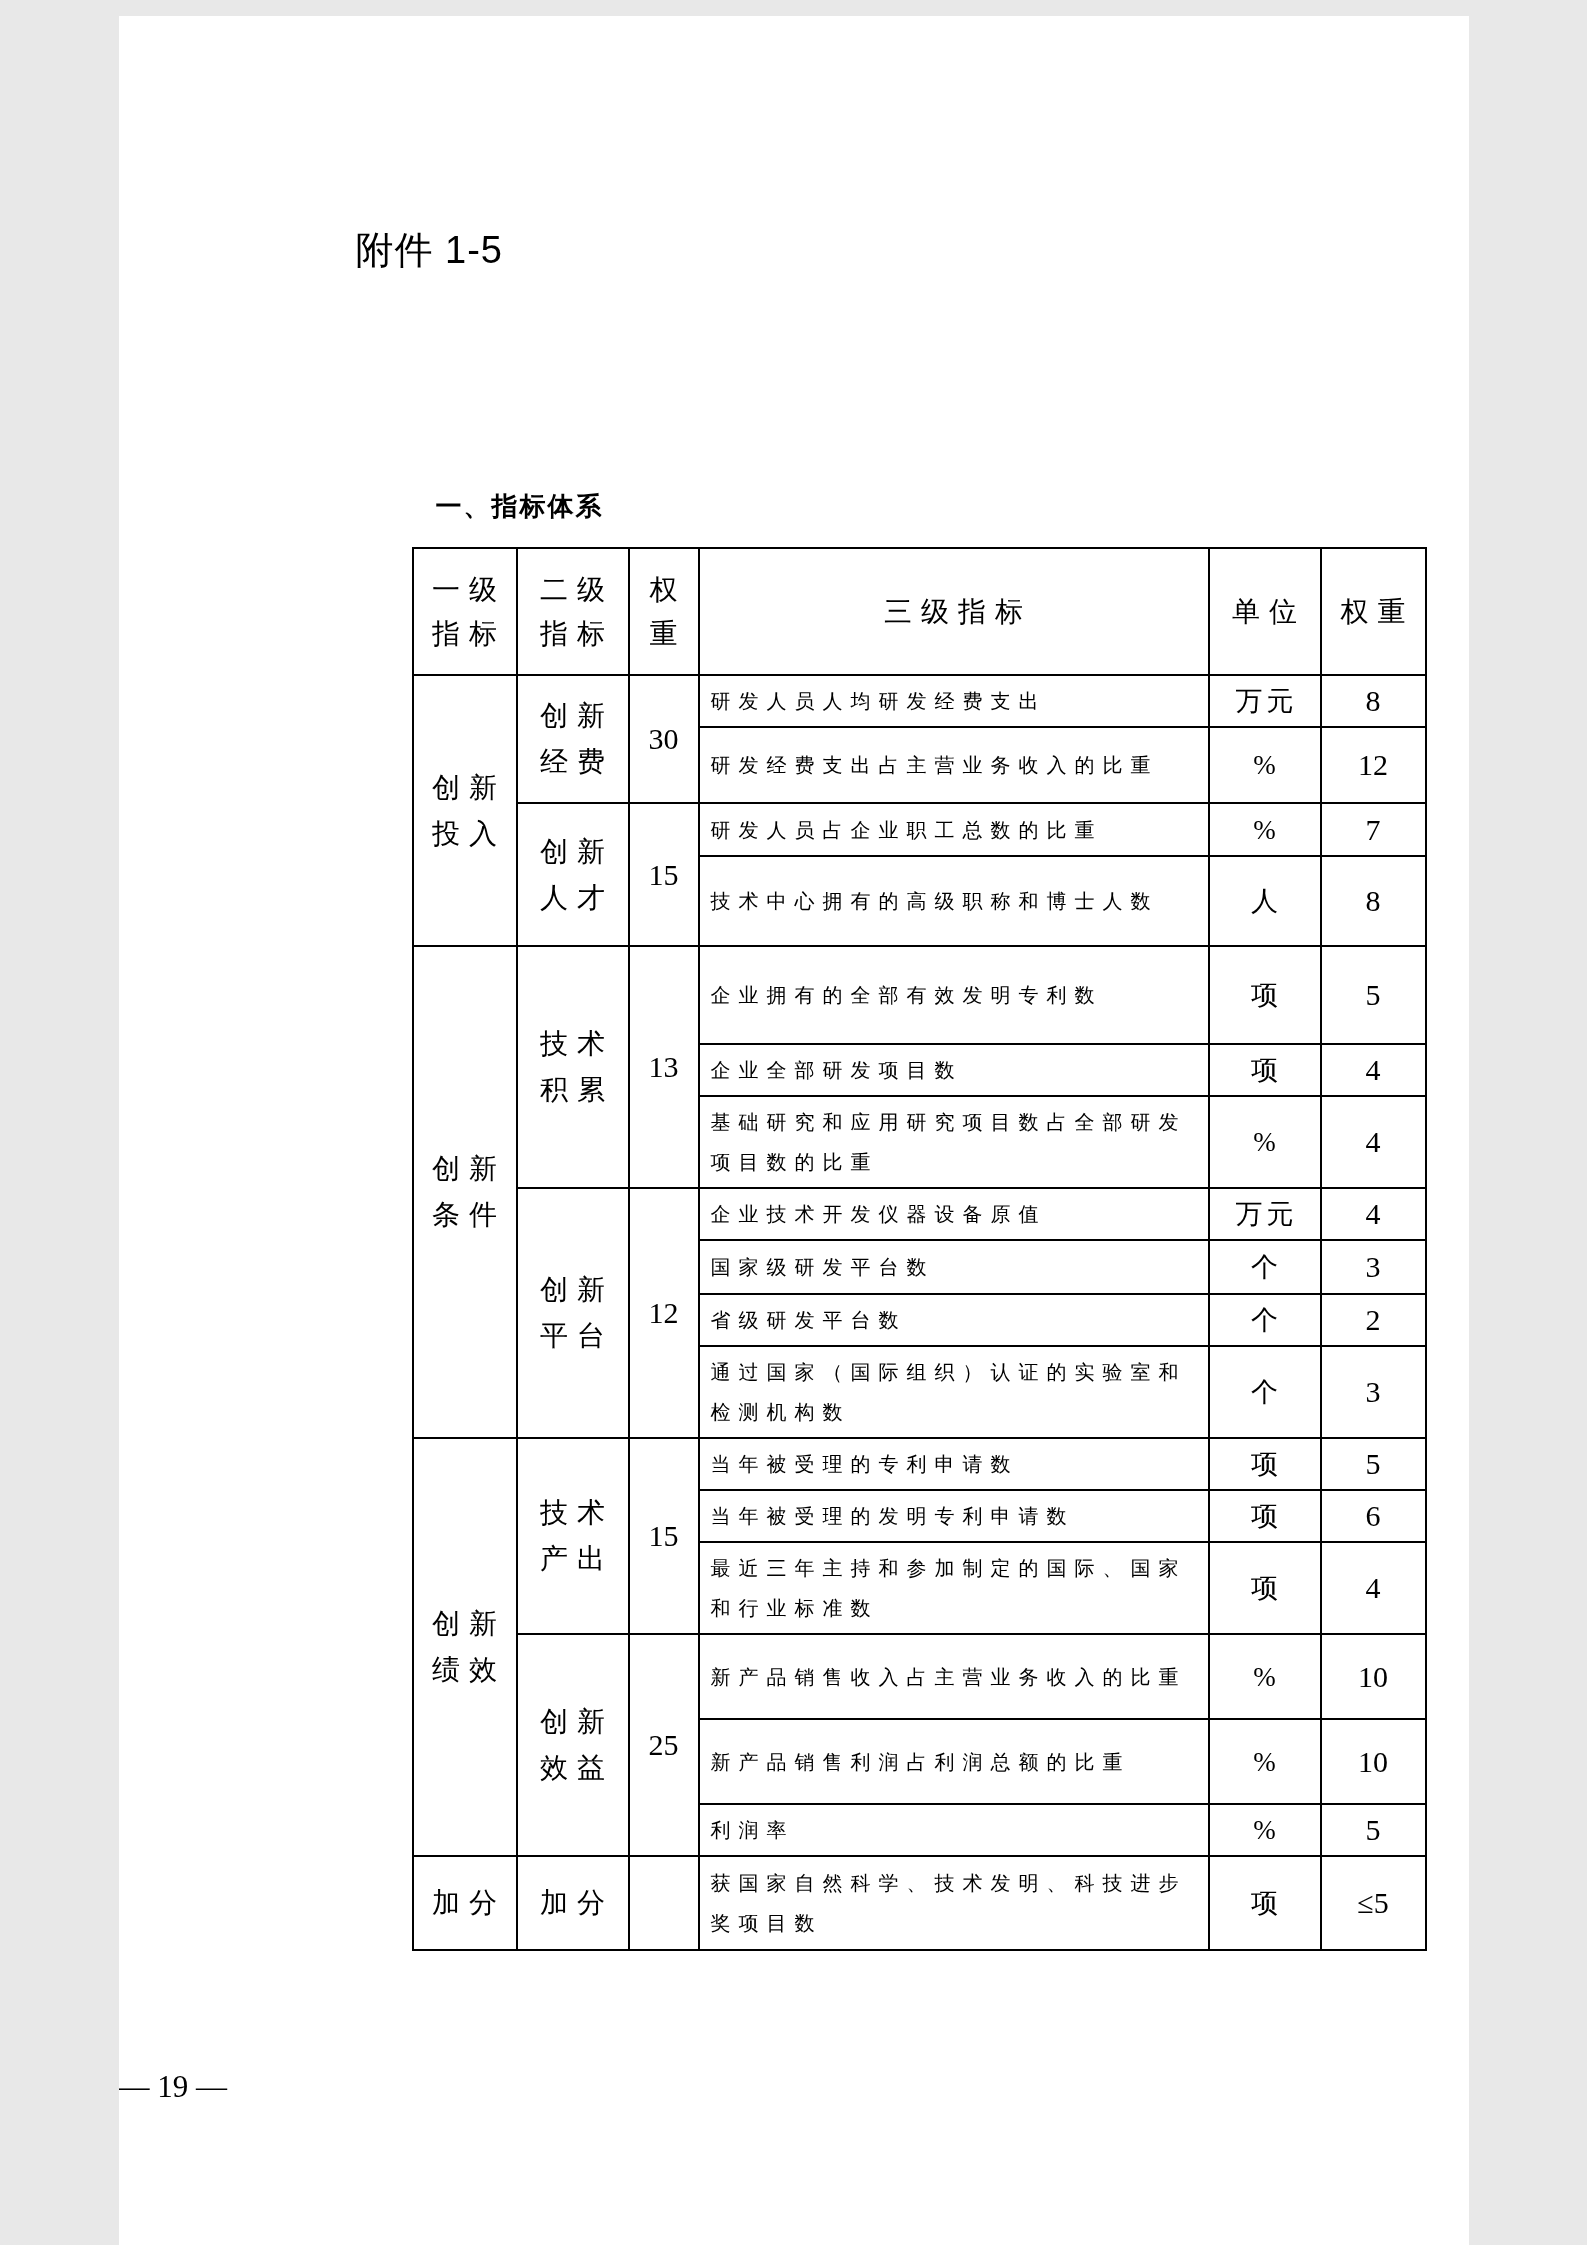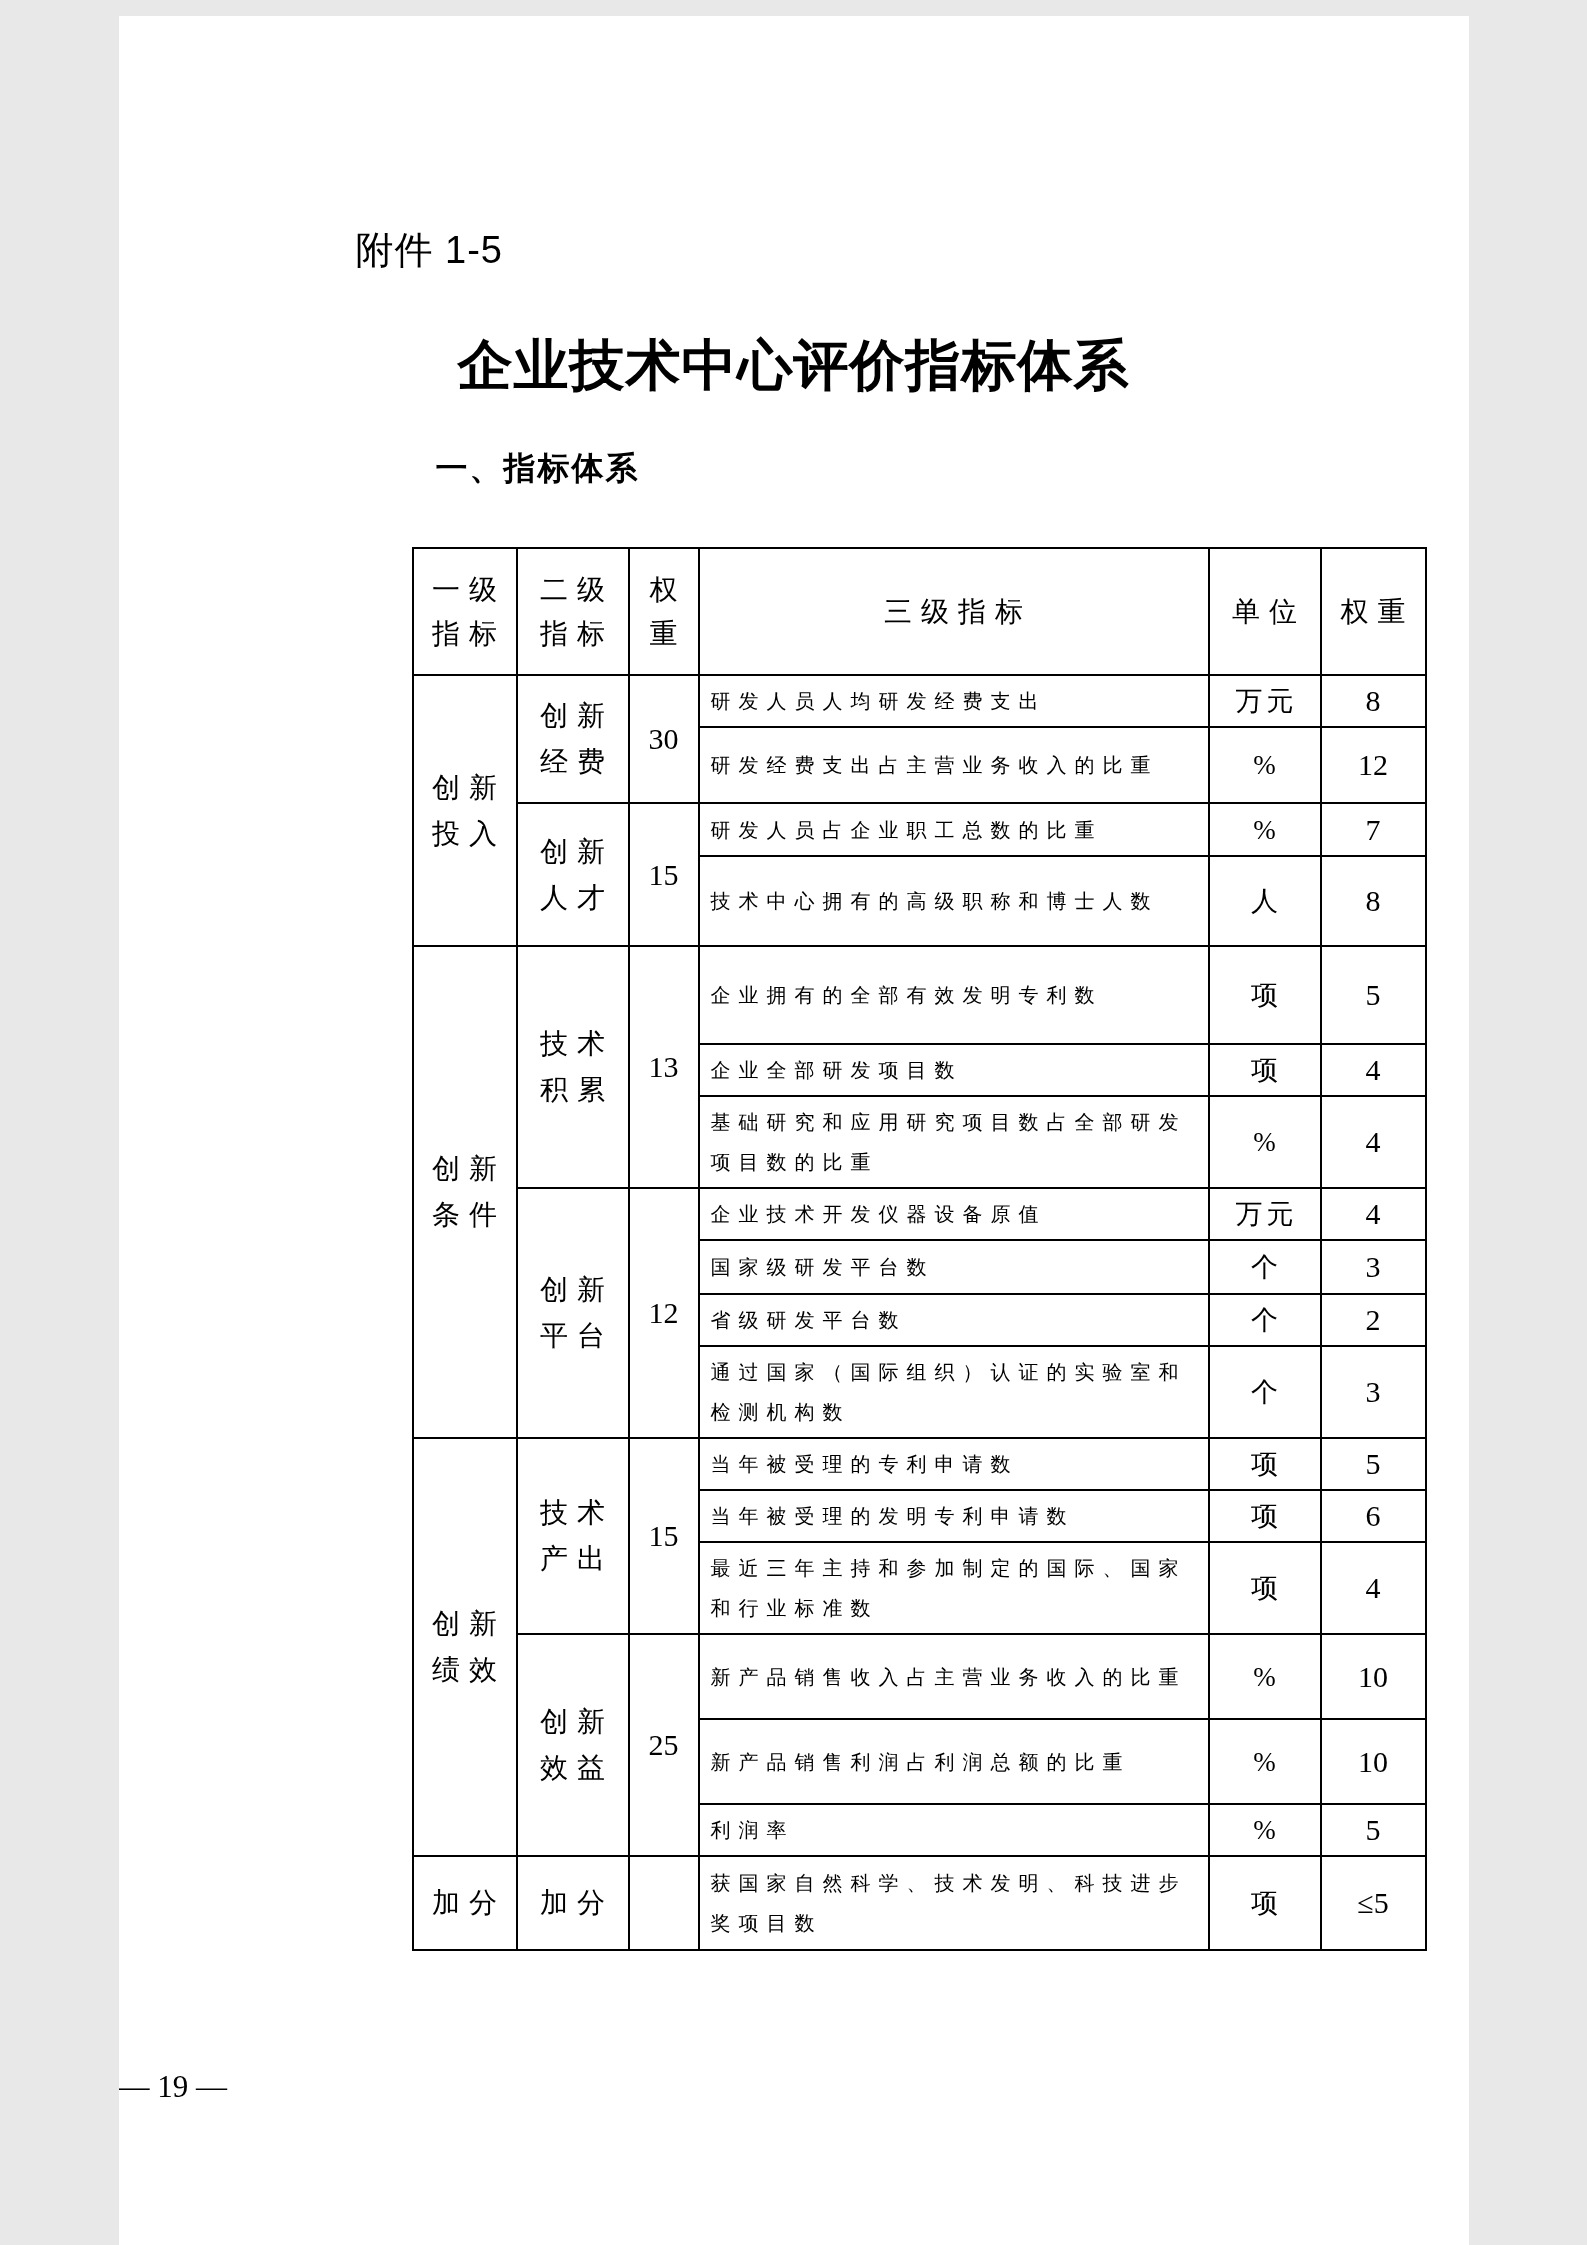--- a/index.html
+++ b/index.html
@@ -23,23 +23,23 @@
   .doc-title {
     position:absolute; left:0; right:0; top:318px;
     text-align:center;
     font-family:"Liberation Sans", sans-serif;
     font-size:55px; line-height:62px;
     font-weight:bold;
     letter-spacing:1px;
   }
 
   .section-heading {
-    position:absolute; left:317px; top:430px;
+    position:absolute; left:317px; top:468px;
     font-family:"Liberation Sans", sans-serif;
-    font-size:32px; line-height:44px;
+    font-size:26px; line-height:44px;
     font-weight:bold;
     letter-spacing:2px;
   }
 
   table.indicator-table {
     position:absolute; left:293px; top:531px;
     width:1013px;
     table-layout:fixed;
     border-collapse:collapse;
   }
@@ -106,21 +106,20 @@
     font-size:31px; line-height:38px;
   }
 </style>
 </head>
 <body>
 
 <div class="page">
 
   <div class="attachment">附件 1-5</div>
 
-  <div class="doc-title">企业技术中心评价指标体系</div>
 
   <div class="section-heading">一、指标体系</div>
 
   <table class="indicator-table">
     <colgroup>
       <col class="c1">
         <col class="c2">
         <col class="c3">
         <col class="c4">
         <col class="c5">

